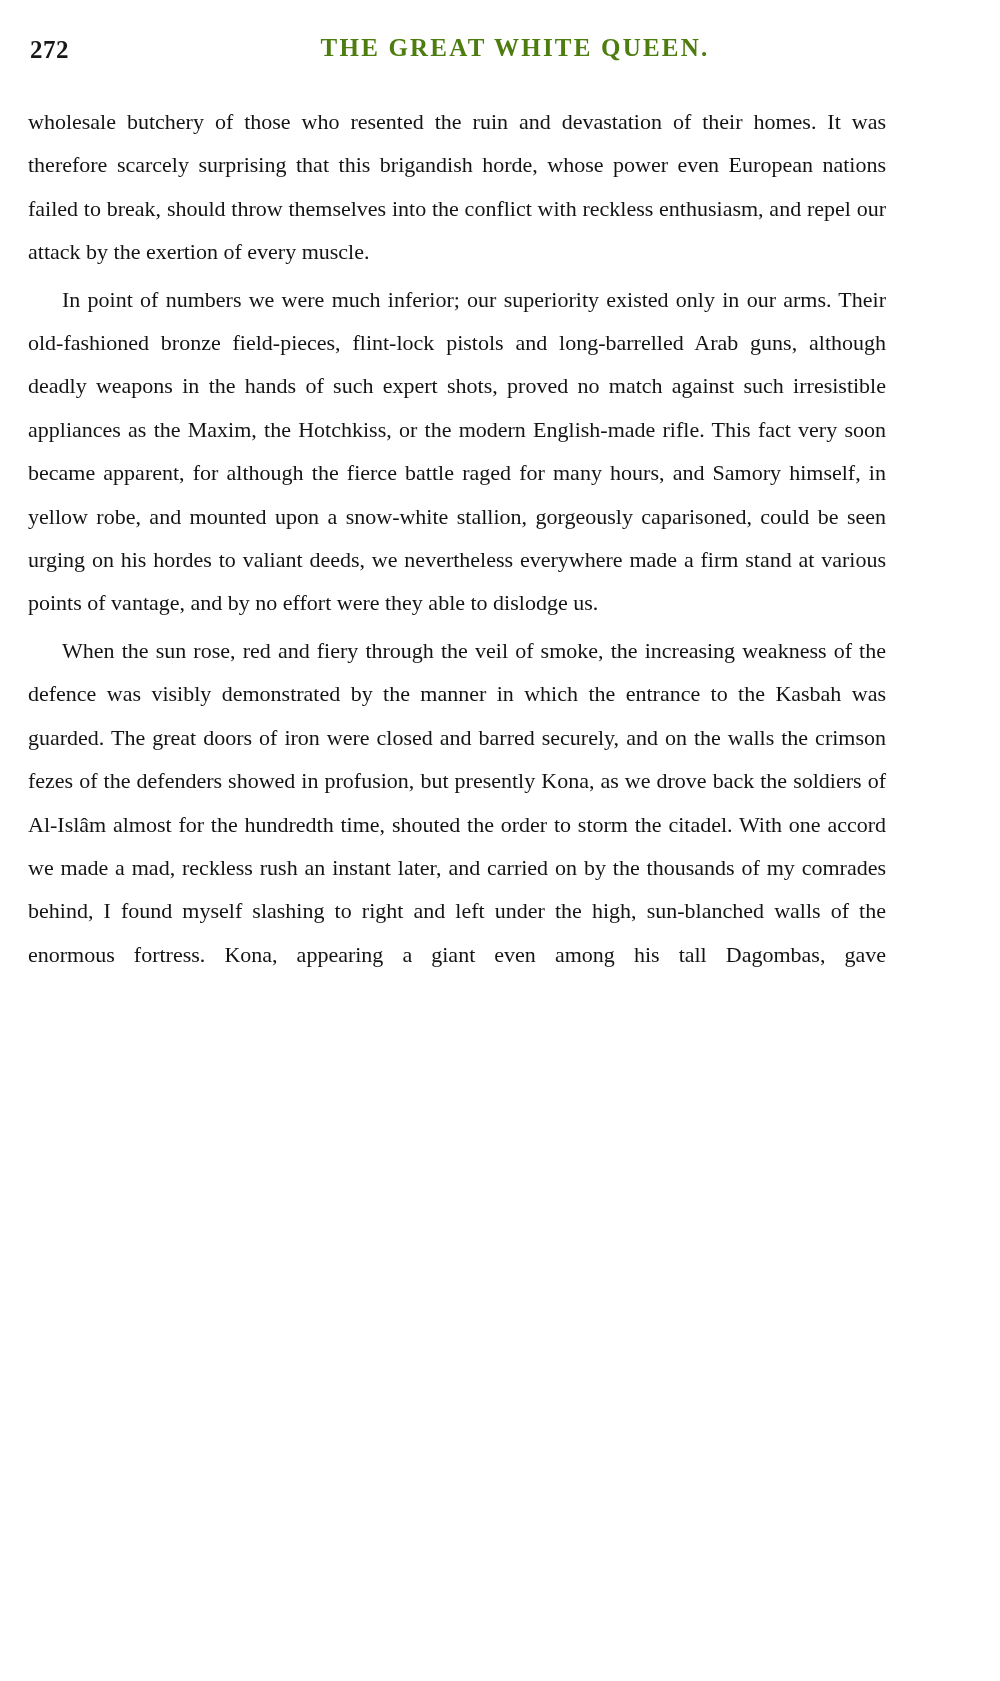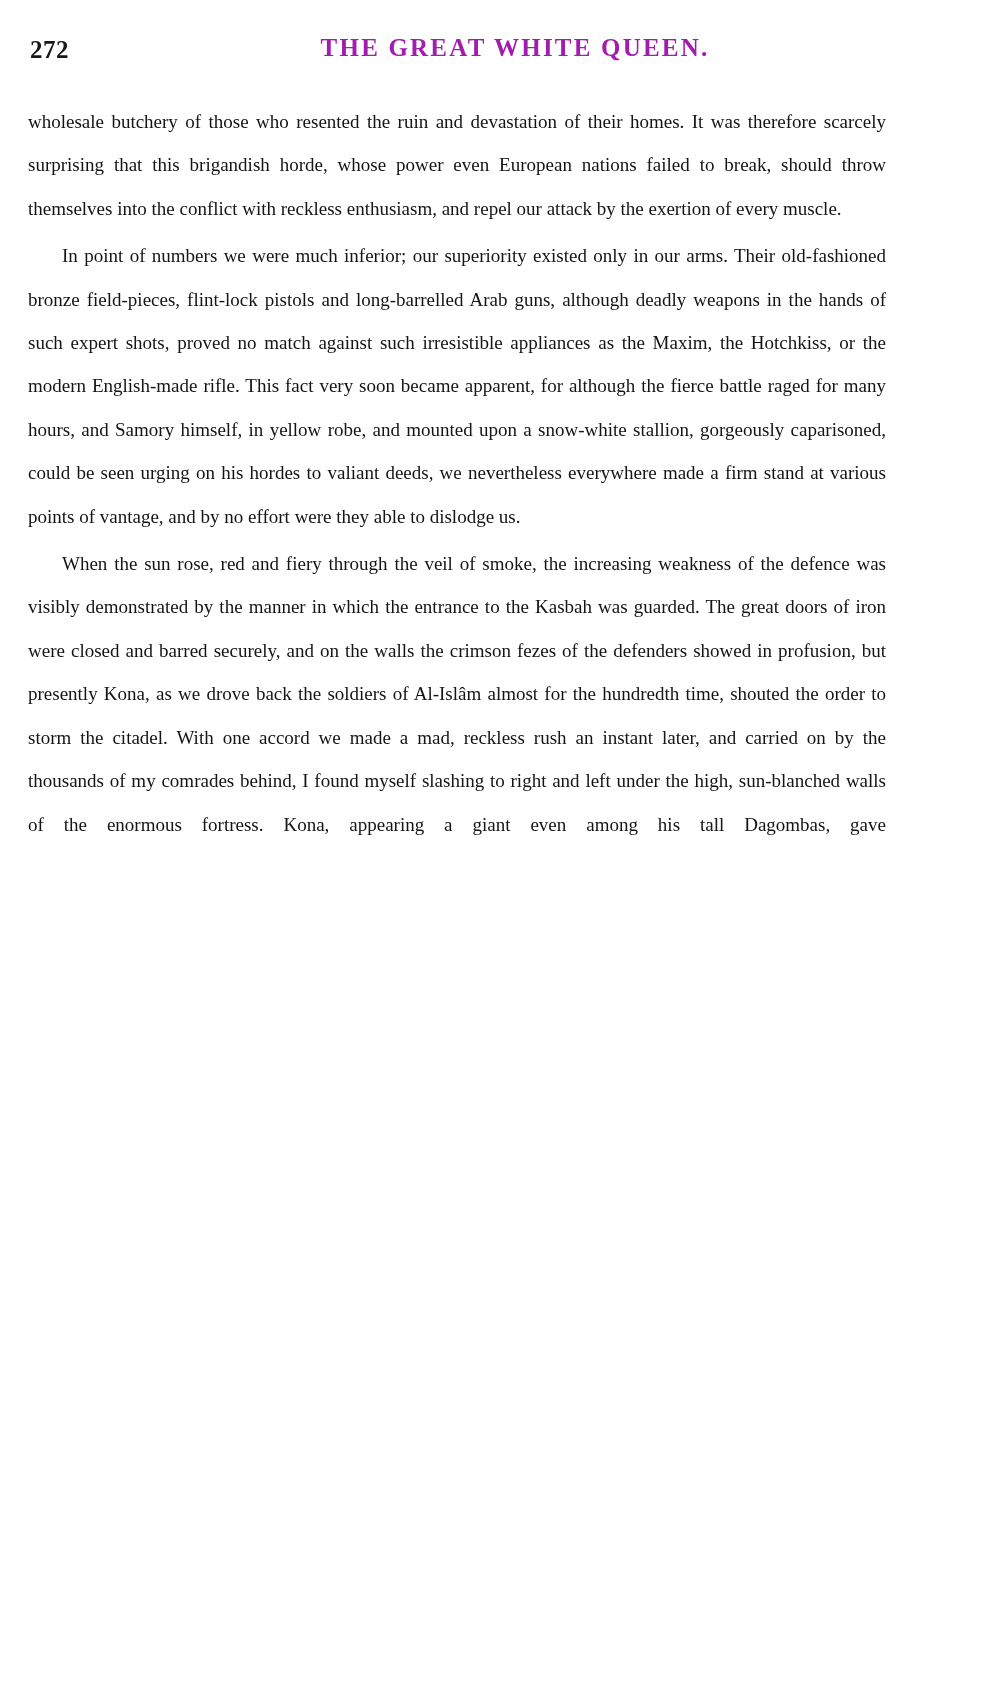--- a/index.html
+++ b/index.html
@@ -42,30 +42,30 @@
   .running-head {
     position: absolute;
     left: 0;
     top: 4px;
     width: 1000px;
     text-align: center;
     font-family: "Liberation Serif", serif;
     font-weight: bold;
     font-size: 25px;
     letter-spacing: 2.2px;
-    color: #a21caf;
+    color: #4d7c0f;
     padding-left: 30px;
     box-sizing: border-box;
   }
   .body-text {
     position: absolute;
     top: 100px;
     left: 28px;
     width: 858px;
-    font-size: 19px;
+    font-size: 22px;
     line-height: 43.4px;
     color: #141414;
   }
   .para {
     margin: 0;
     text-align: justify;
     text-justify: inter-word;
   }
   .para + .para {
     margin-top: 4px;

